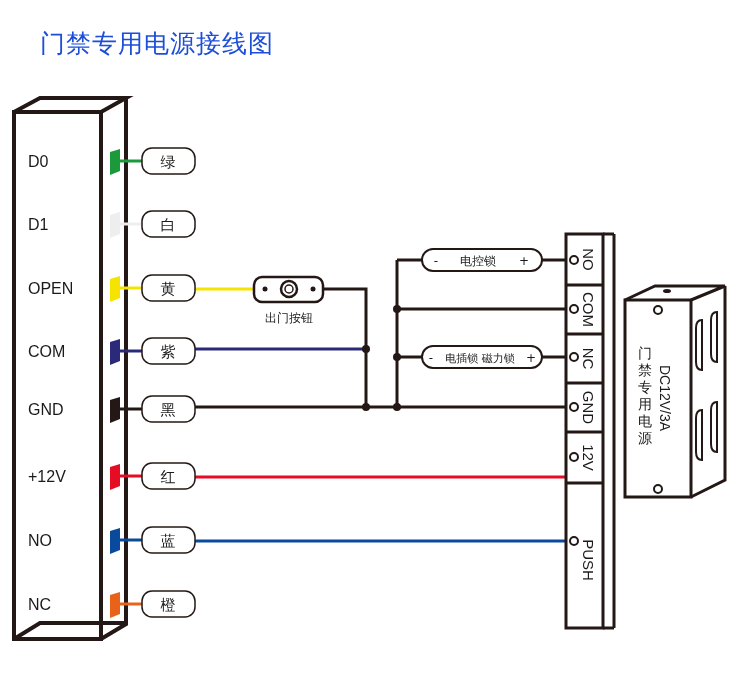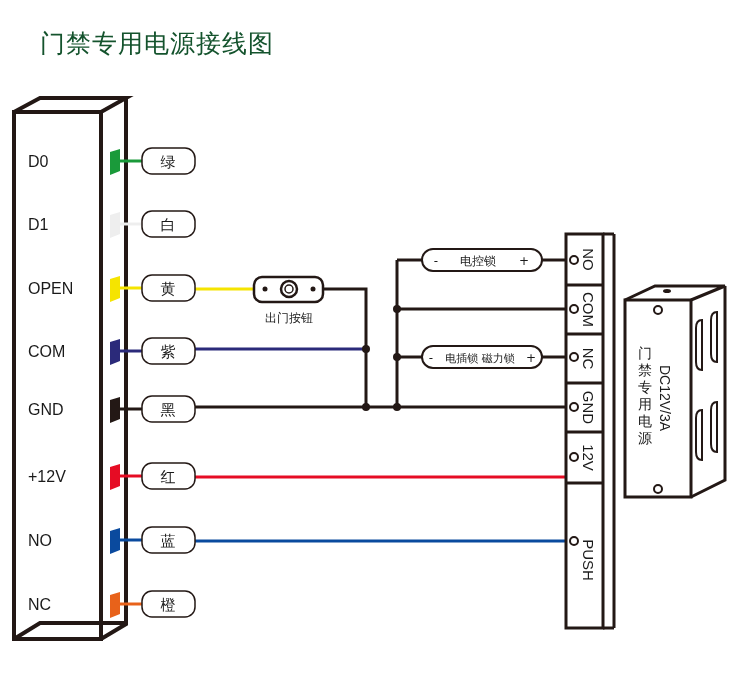--- a/index.html
+++ b/index.html
@@ -1,17 +1,17 @@
 <!DOCTYPE html>
 <html><head>
 <meta charset="utf-8">
 <style>
   html,body{margin:0;padding:0;background:#ffffff;}
   body{width:750px;height:683px;position:relative;overflow:hidden;font-family:"DejaVu Sans",sans-serif;}
-  #title{position:absolute;left:40px;top:27px;font-size:25px;color:#14532d;letter-spacing:1px;font-family:Liberation Mono, monospace;}
+  #title{position:absolute;left:40px;top:27px;font-size:25px;color:#1d4ed8;letter-spacing:1px;font-family:Liberation Mono, monospace;}
   svg{position:absolute;left:0;top:0;}
   .lbl{font-family:"Liberation Sans",sans-serif;font-size:16px;fill:#1a1a1a;}
   .cn{font-family:"DejaVu Sans",sans-serif;font-size:15px;fill:#1a1a1a;}
   .small{font-family:"DejaVu Sans",sans-serif;font-size:12px;fill:#1a1a1a;}
   .term{font-family:"Liberation Sans",sans-serif;font-size:15px;fill:#1a1a1a;}
 </style>
 </head>
 <body>
 
 <div id="title">门禁专用电源接线图</div>

